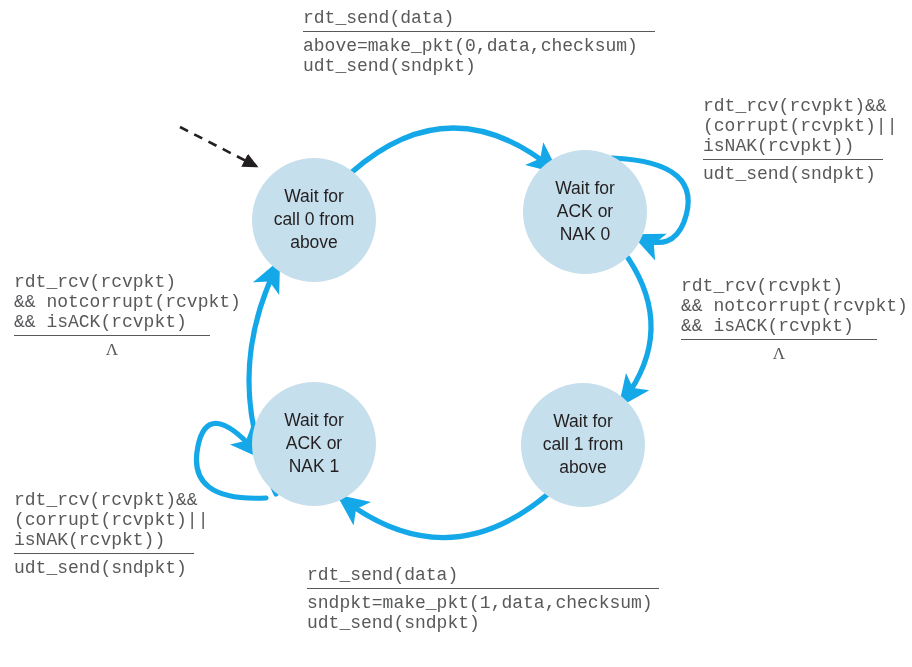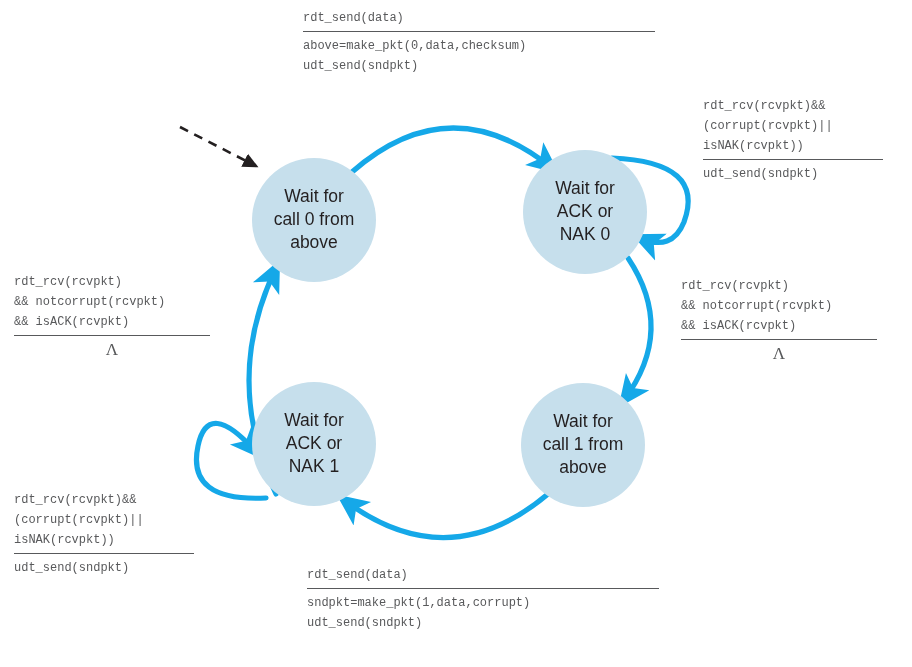--- a/index.html
+++ b/index.html
@@ -28,21 +28,21 @@
     fill: #231f20;
     text-anchor: middle;
     dominant-baseline: middle;
     white-space: pre;
   }
   .lbl-block {
     position: absolute;
   }
   .lbl-block .num, .lbl-block .den {
     font-family: "Liberation Mono", monospace;
-    font-size: 12px;
+    font-size: 18px;
     line-height: 20px;
     color: #58595b;
     white-space: pre;
   }
   .lbl-block .bar {
     height: 1px;
     background: #58595b;
     margin: 3px 0 4px 0;
   }
   .lbl-block .den.lam {
@@ -144,17 +144,17 @@
     <div class="num">rdt_rcv(rcvpkt)&amp;&amp;</div>
     <div class="num">(corrupt(rcvpkt)||</div>
     <div class="num">isNAK(rcvpkt))</div>
     <div class="bar"></div>
     <div class="den">udt_send(sndpkt)</div>
   </div>
 
   <div class="lbl-block" style="left:307px; top:565px; width:352px;">
     <div class="num">rdt_send(data)</div>
     <div class="bar"></div>
-    <div class="den">sndpkt=make_pkt(1,data,corrupt)</div>
+    <div class="den">sndpkt=make_pkt(1,data,checksum)</div>
     <div class="den">udt_send(sndpkt)</div>
   </div>
 
 </div>
 
 </body></html>

